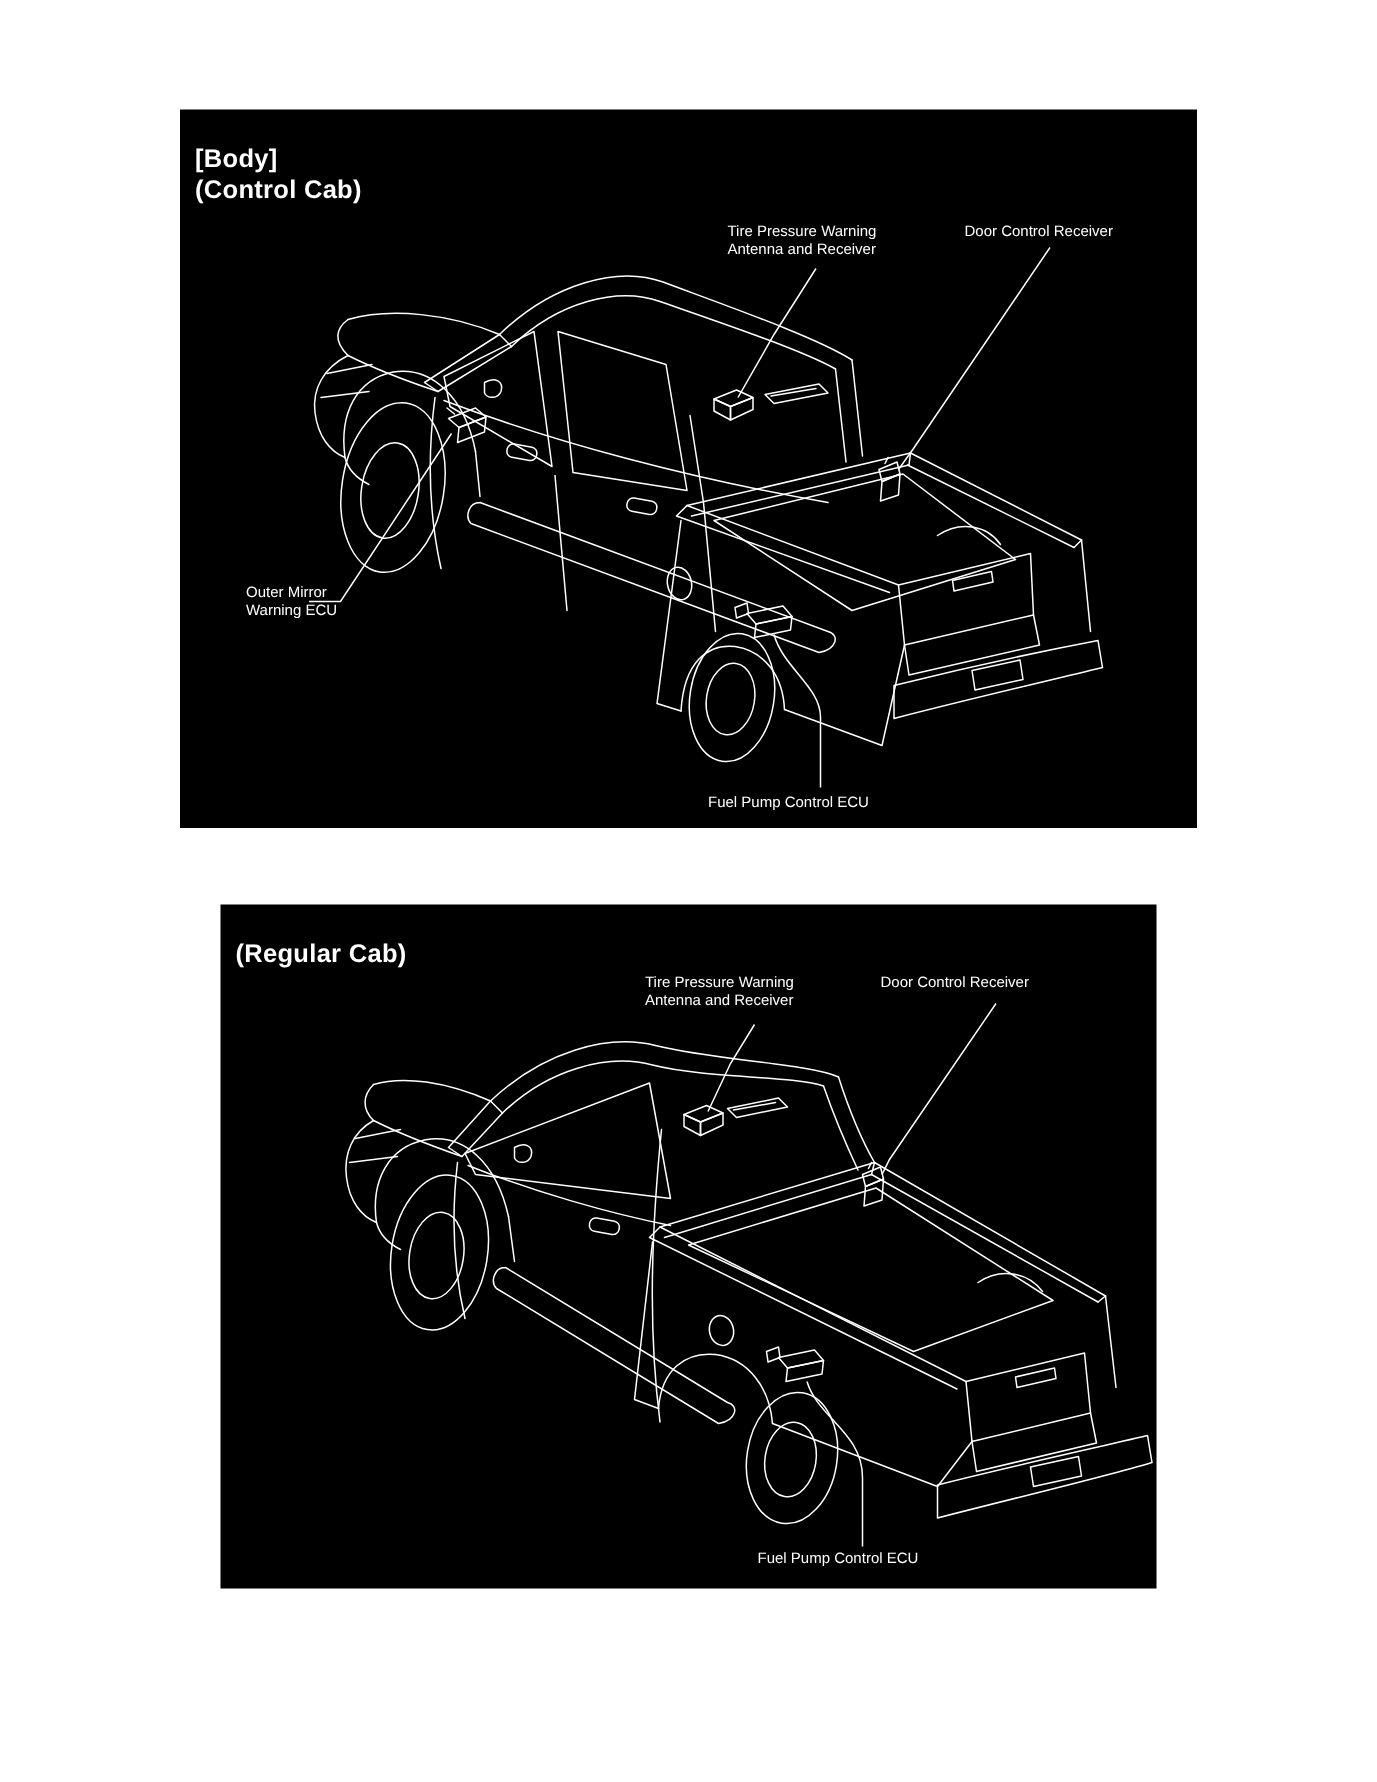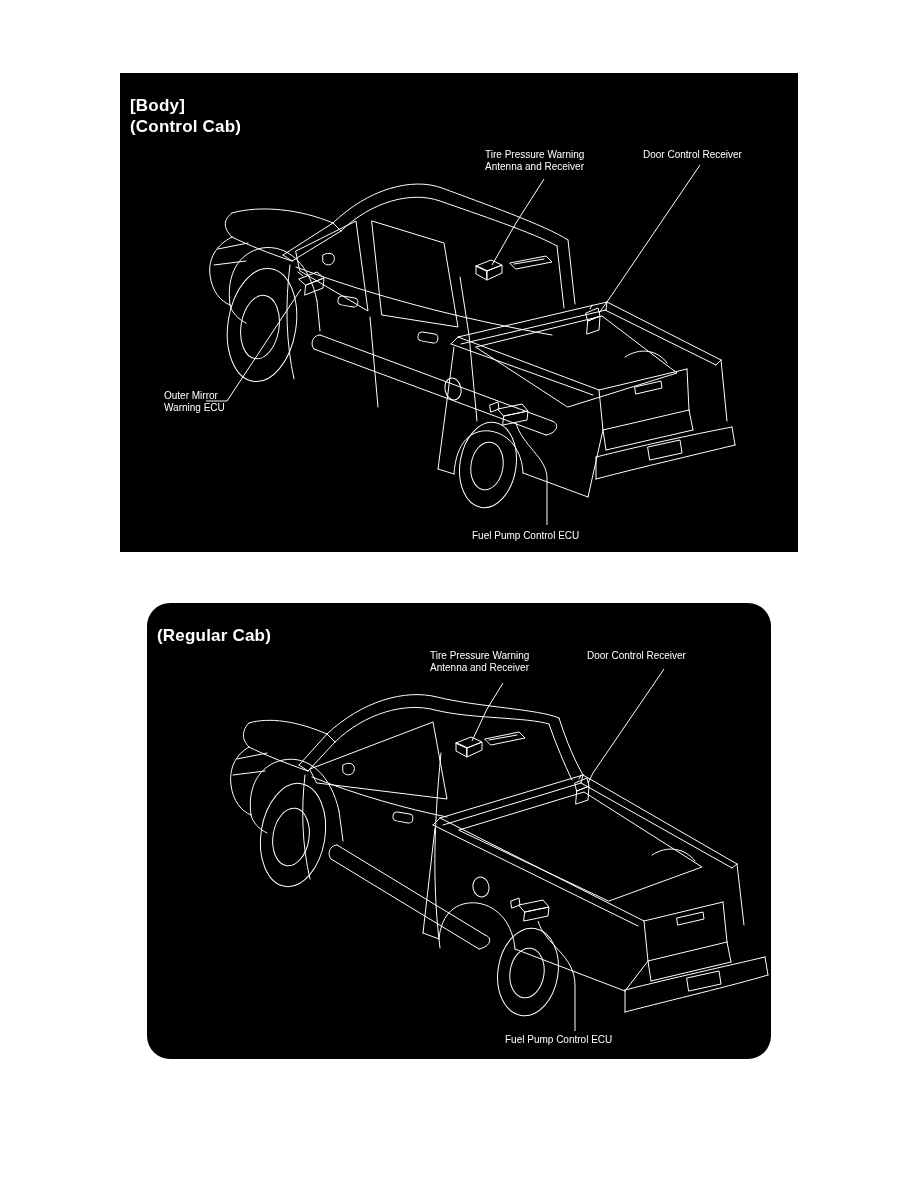--- a/index.html
+++ b/index.html
@@ -15,21 +15,21 @@
     width: 918px;
     height: 1188px;
     overflow: hidden;
   }
   .panel {
     position: absolute;
     background: #000000;
     color: #ffffff;
   }
   .panel-1 { left: 120px; top: 73px;  width: 678px; height: 479px; }
-  .panel-2 { left: 147px; top: 603px; width: 624px; height: 456px; border-radius: 23px; }
+  .panel-2 { left: 147px; top: 603px; width: 624px; height: 456px; }
   .panel svg {
     position: absolute;
     left: 0; top: 0;
     width: 100%; height: 100%;
   }
   .panel-header {
     position: absolute;
     left: 10px; top: 8px;
     font-size: 17px;
     font-weight: bold;

